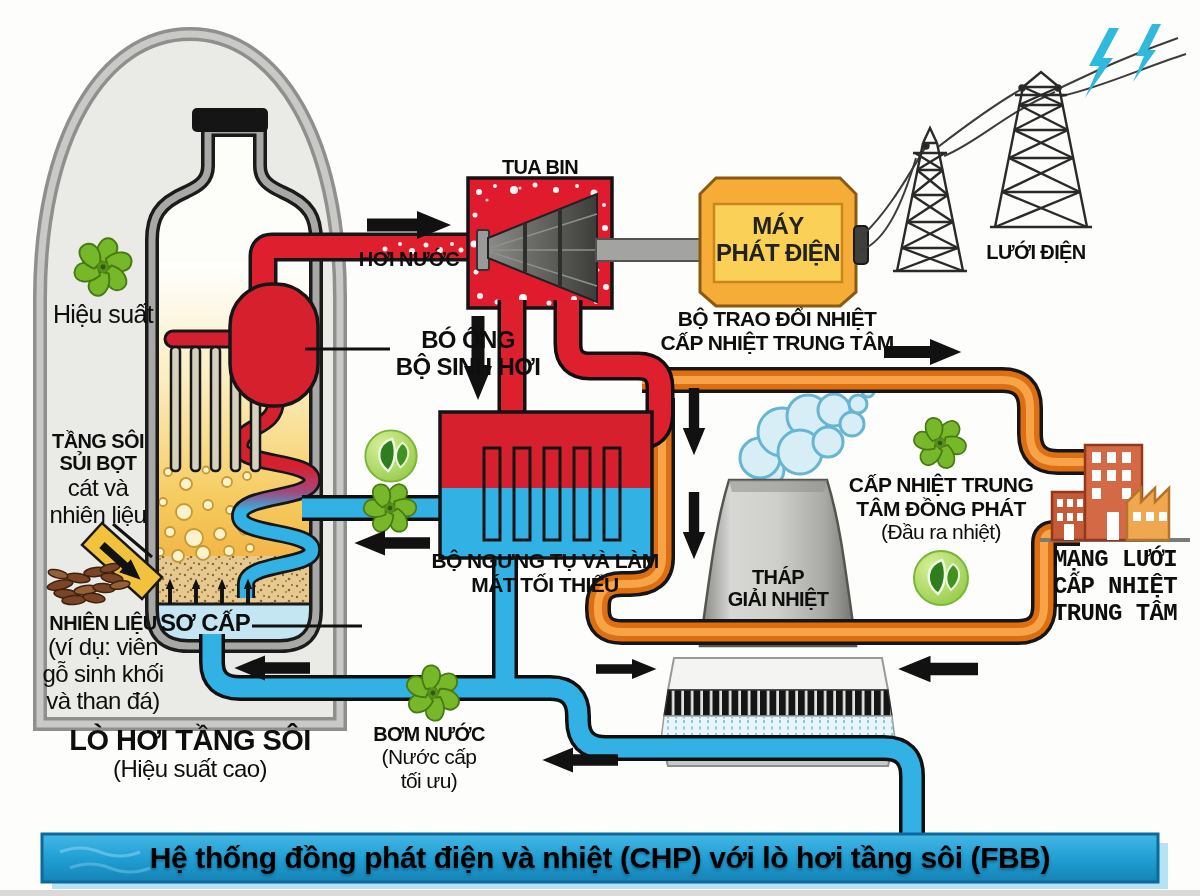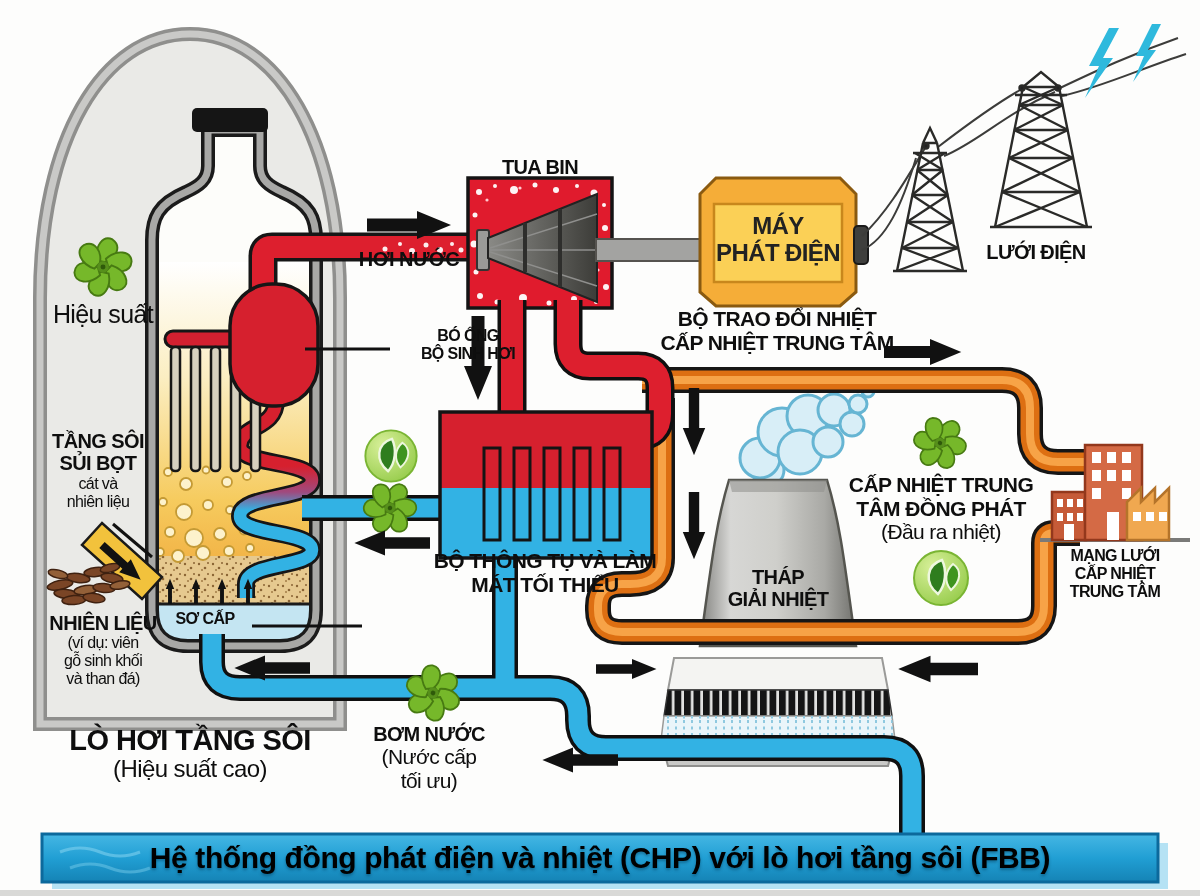--- a/index.html
+++ b/index.html
@@ -2,21 +2,21 @@
 <html><head>
 <meta charset="utf-8">
 <style>
   html,body{margin:0;padding:0;background:#fff;}
   .stage{position:relative;width:1200px;height:896px;background:#fdfdfc;overflow:hidden;
          font-family:"Liberation Sans","DejaVu Sans",sans-serif;}
   .stage svg{position:absolute;left:0;top:0;}
   .lbl{position:absolute;transform:translateX(-50%);text-align:center;color:#0e0e0e;
        line-height:1.12;letter-spacing:-0.6px;white-space:nowrap;}
   .b{font-weight:bold;}
-  .s21{font-size:21px;} .s22{font-size:16px;} .s23{font-size:20px;} .s24{font-size:24px;}
+  .s21{font-size:21px;} .s22{font-size:24px;} .s23{font-size:20px;} .s24{font-size:24px;}
   .s25{font-size:25px;} .s29{font-size:29px;}
   .blk{display:block;}
   .banner-txt{position:absolute;transform:translateX(-50%);color:#000000;font-weight:bold;
        font-size:30px;white-space:nowrap;text-shadow:0 2px 3px rgba(0,50,80,.45);letter-spacing:-0.4px;}
 </style>
 </head>
 <body>
 
 <div class="stage">
 
@@ -428,36 +428,36 @@
 <div class="lbl b s23" style="left:1036px;top:241px;">
   <span>LƯỚI ĐIỆN</span>
 </div>
 
 <div class="lbl" style="left:777px;top:307px;">
   <span class="blk b s21">BỘ TRAO ĐỔI NHIỆT</span>
   <span class="blk b s21">CẤP NHIỆT TRUNG TÂM</span>
 </div>
 
 <div class="lbl" style="left:545px;top:549px;">
-  <span class="blk b s21">BỘ THÔNG TỤ VÀ LÀM</span>
+  <span class="blk b s21">BỘ NGƯNG TỤ VÀ LÀM</span>
   <span class="blk b s21">MÁT TỐI THIỂU</span>
 </div>
 
 <div class="lbl" style="left:778px;top:566px;">
   <span class="blk b s23">THÁP</span>
   <span class="blk b s23">GIẢI NHIỆT</span>
 </div>
 
 <div class="lbl" style="left:941px;top:473px;">
   <span class="blk b s21">CẤP NHIỆT TRUNG</span>
   <span class="blk b s21">TÂM ĐỒNG PHÁT</span>
   <span class="blk s21">(Đầu ra nhiệt)</span>
 </div>
 
-<div class="lbl" style="left:1115px;top:547px;">
+<div class="lbl" style="left:1115px;top:547px;font-family:Liberation Mono, monospace;">
   <span class="blk b s22">MẠNG LƯỚI</span>
   <span class="blk b s22">CẤP NHIỆT</span>
   <span class="blk b s22">TRUNG TÂM</span>
 </div>
 
 <div class="banner-txt" style="left:600px;top:841px;">
   <span>Hệ thống đồng phát điện và nhiệt (CHP) với lò hơi tầng sôi (FBB)</span>
 </div>
 
 </div>

